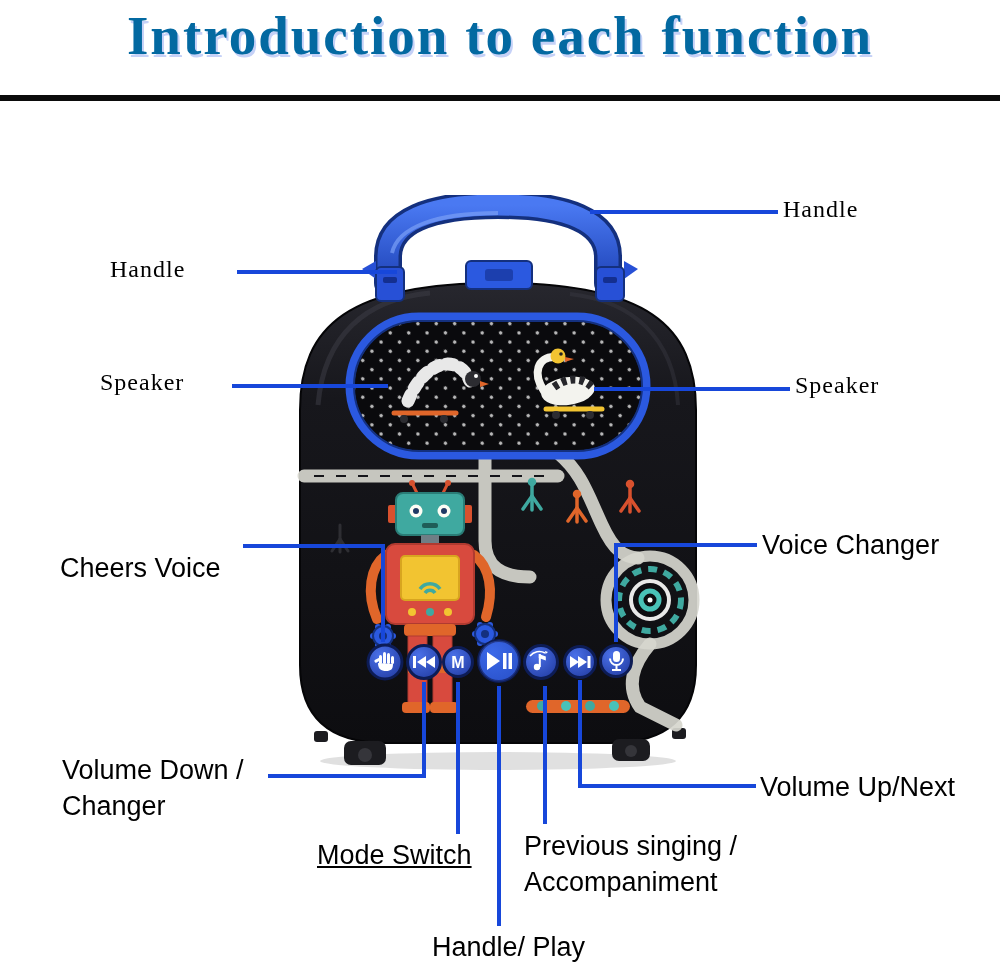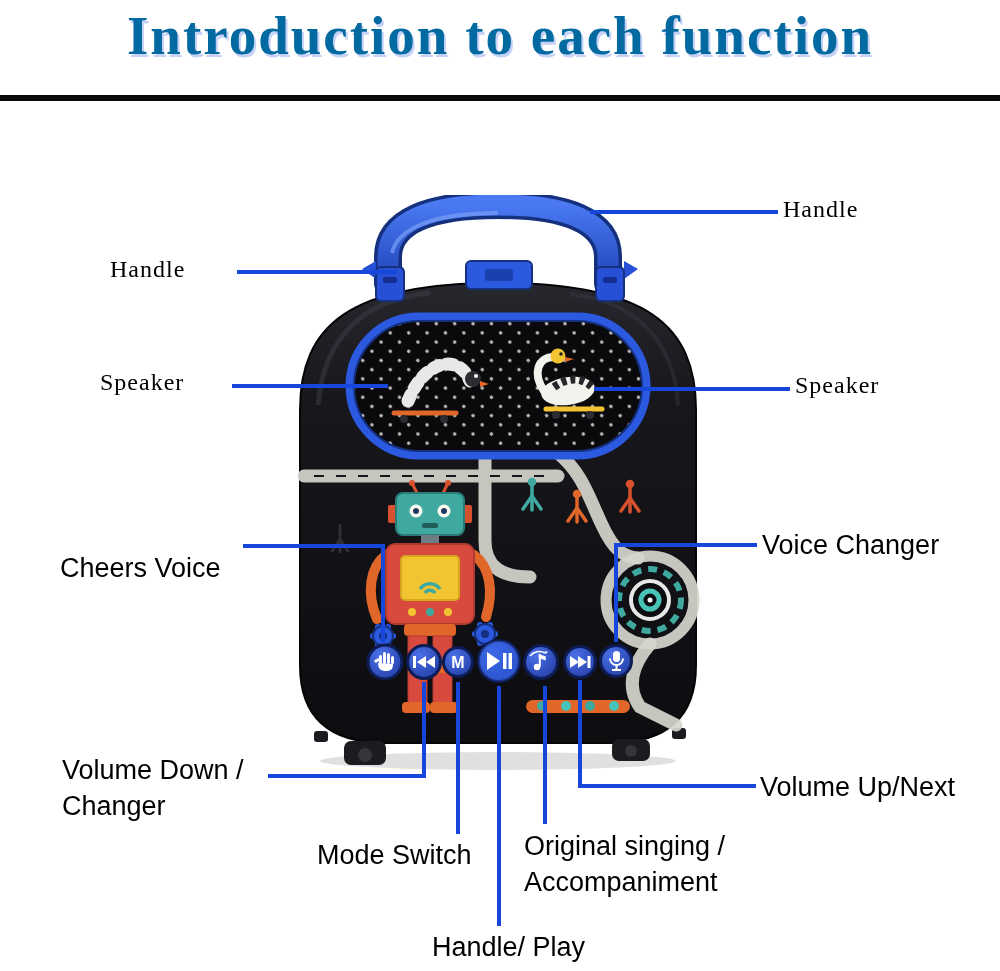--- a/index.html
+++ b/index.html
@@ -313,21 +313,21 @@
   <div class="lbl serif" style="left:783px; top:196px;">Handle</div>
   <div class="lbl serif" style="left:110px; top:256px;">Handle</div>
   <div class="lbl serif" style="left:100px; top:369px;">Speaker</div>
   <div class="lbl serif" style="left:795px; top:372px;">Speaker</div>
   <div class="lbl sans" style="left:60px; top:553px;">Cheers Voice</div>
   <div class="lbl sans" style="left:762px; top:530px;">Voice Changer</div>
   <div class="lbl sans twoline" style="left:62px; top:752px;">
     <span>Volume Down /</span>
     <span>Changer</span>
   </div>
-  <div class="lbl sans" style="left:317px; top:840px;">Mode Switch</div>
+  <div class="lbl sans" style="left:317px; top:840px;text-decoration:underline;">Mode Switch</div>
   <div class="lbl sans twoline" style="left:524px; top:828px;">
-    <span>Original singing /</span>
+    <span>Previous singing /</span>
     <span>Accompaniment</span>
   </div>
   <div class="lbl sans" style="left:432px; top:932px;">Handle/ Play</div>
   <div class="lbl sans" style="left:760px; top:772px;">Volume Up/Next</div>
 
 </div>
 
 </body></html>

